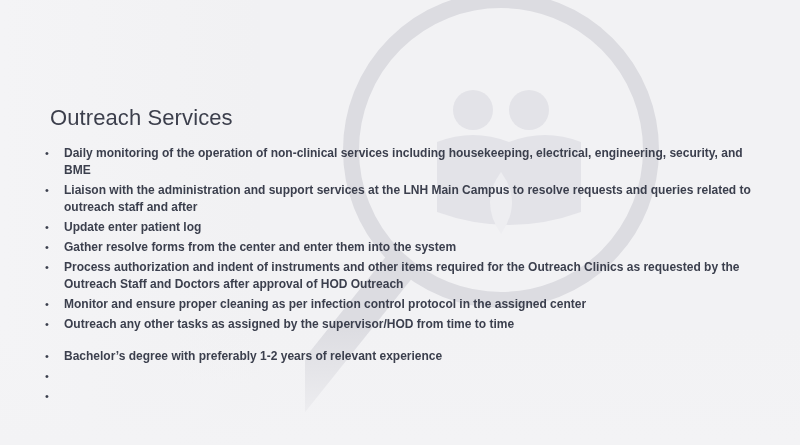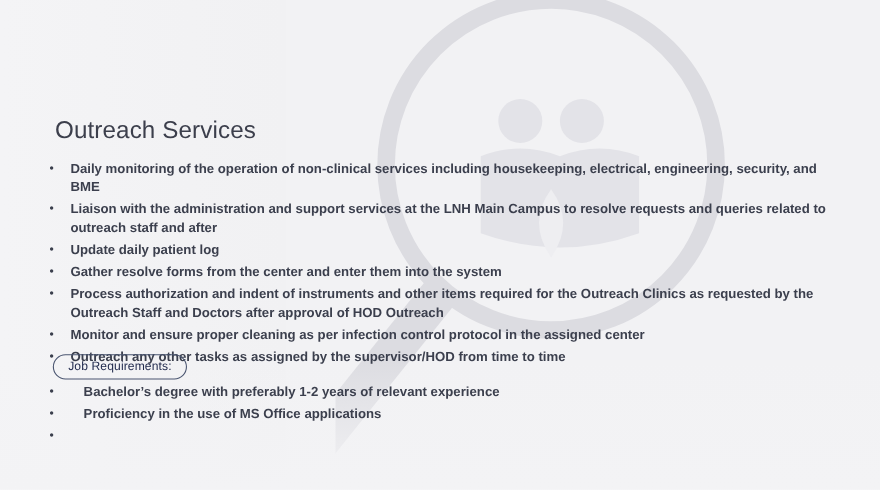--- a/index.html
+++ b/index.html
@@ -120,21 +120,21 @@
   }
   .bullet-text {
     flex: 1 1 auto;
     font-size: 12px;
     color: #3b3f4d;
     line-height: 17px;
     max-width: 700px;
     font-weight: bold;
   }
 
-  .list-2 .bullet-text { max-width: 620px; margin-left: 12px; }
+  .list-2 .bullet-text { max-width: 620px; }
 </style>
 </head>
 <body>
 
 <div class="slide">
 
   <svg class="watermark" viewBox="0 0 400 480" xmlns="http://www.w3.org/2000/svg">
     <g fill="none" stroke="#dcdce1" stroke-width="16">
       <circle cx="196" cy="190" r="150"></circle>
       <line x1="100" y1="300" x2="-20" y2="450" stroke-width="34" stroke-linecap="butt"></line>
@@ -156,51 +156,47 @@
     <div class="bullet-row">
       <span class="bullet-dot">•</span>
       <span class="bullet-text">Daily monitoring of the operation of non-clinical services including housekeeping, electrical, engineering, security, and BME</span>
     </div>
     <div class="bullet-row">
       <span class="bullet-dot">•</span>
       <span class="bullet-text">Liaison with the administration and support services at the LNH Main Campus to resolve requests and queries related to outreach staff and after</span>
     </div>
     <div class="bullet-row">
       <span class="bullet-dot">•</span>
-      <span class="bullet-text">Update daily patient log</span>
+      <span class="bullet-text">Update enter patient log</span>
     </div>
     <div class="bullet-row">
       <span class="bullet-dot">•</span>
       <span class="bullet-text">Gather resolve forms from the center and enter them into the system</span>
     </div>
     <div class="bullet-row">
       <span class="bullet-dot">•</span>
       <span class="bullet-text">Process authorization and indent of instruments and other items required for the Outreach Clinics as requested by the Outreach Staff and Doctors after approval of HOD Outreach</span>
     </div>
     <div class="bullet-row">
       <span class="bullet-dot">•</span>
       <span class="bullet-text">Monitor and ensure proper cleaning as per infection control protocol in the assigned center</span>
     </div>
     <div class="bullet-row">
       <span class="bullet-dot">•</span>
       <span class="bullet-text">Outreach any other tasks as assigned by the supervisor/HOD from time to time</span>
     </div>
   </div>
 
-  <div class="pill-wrap-2">
-    <span class="pill">Job Requirements:</span>
+
+  <div class="list list-2">
+    <div class="bullet-row">
+      <span class="bullet-dot">•</span>
+      <span class="bullet-text">Bachelor’s degree with preferably 1-2 years of relevant experience</span>
+    </div>
+    <div class="bullet-row">
+      <span class="bullet-dot">•</span>
+    </div>
+    <div class="bullet-row">
+      <span class="bullet-dot">•</span>
+    </div>
   </div>
 
-  <div class="list list-2">
-    <div class="bullet-row">
-      <span class="bullet-dot">•</span>
-      <span class="bullet-text">Bachelor’s degree with preferably 1-2 years of relevant experience</span>
-    </div>
-    <div class="bullet-row">
-      <span class="bullet-dot">•</span>
-      <span class="bullet-text">Proficiency in the use of MS Office applications</span>
-    </div>
-    <div class="bullet-row">
-      <span class="bullet-dot">•</span>
-    </div>
-  </div>
-
 </div>
 
 </body></html>

